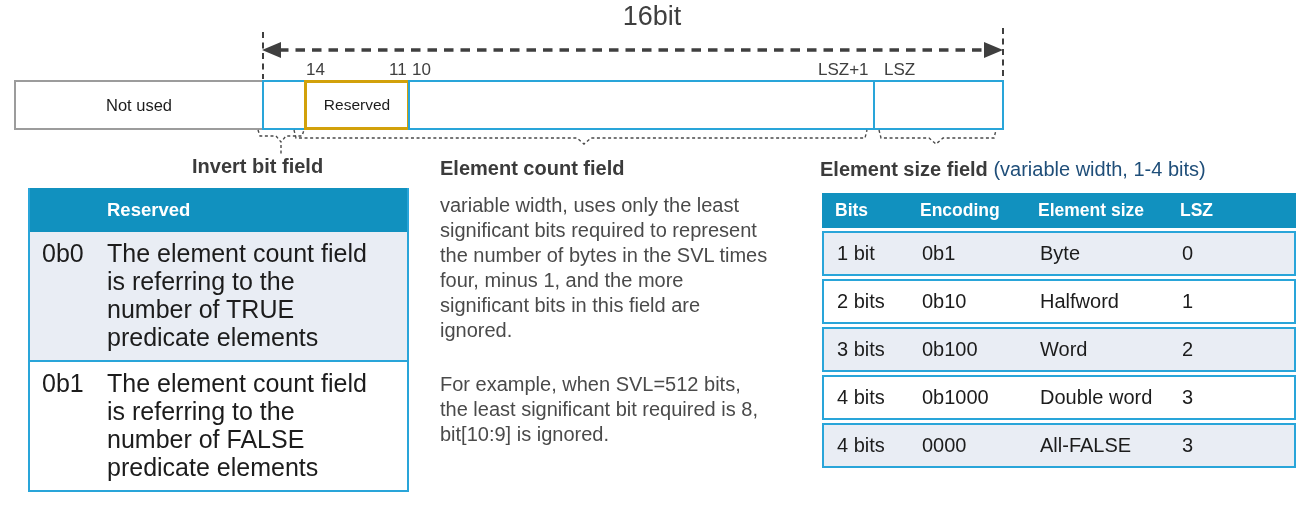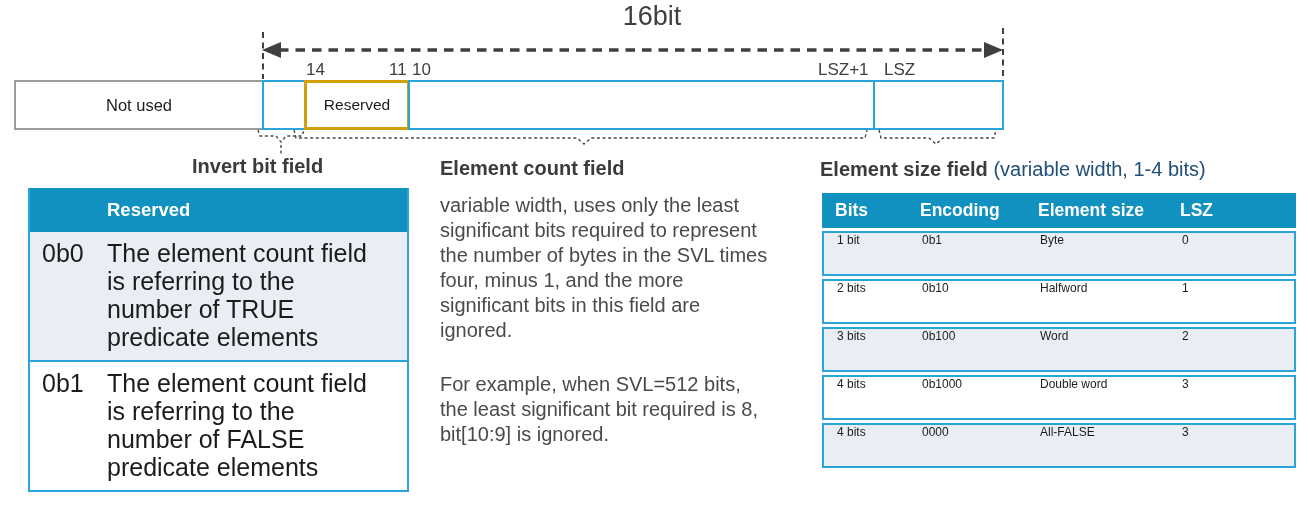--- a/index.html
+++ b/index.html
@@ -44,22 +44,22 @@
   .inv-code{width:77px;padding-left:12px;box-sizing:border-box;flex-shrink:0;}
   .inv-meaning{flex:1;max-width:270px;}
   .inv-row{display:flex;font-size:25px;line-height:28px;padding:7px 0 9px 0;color:#1c1c1c;}
   .inv-row + .inv-row{border-top:2px solid #29A5D9;}
   .row-light{background:#E9EDF4;}
   .row-white{background:#ffffff;}
   
   .size-table{position:absolute;left:822px;top:193px;width:474px;}
   .size-header{display:flex;align-items:center;height:35px;background:#1191BF;
     color:#ffffff;font-weight:bold;font-size:17.5px;}
-  .size-row{display:flex;height:45px;box-sizing:border-box;
-    border:2px solid #29A5D9;margin-top:3px;font-size:12px;color:#1c1c1c;}
+  .size-row{display:flex;align-items:center;height:45px;box-sizing:border-box;
+    border:2px solid #29A5D9;margin-top:3px;font-size:20px;color:#1c1c1c;}
   .scell{box-sizing:border-box;padding-left:13px;flex-shrink:0;}
   .c-bits{width:85px;} .c-enc{width:118px;} .c-size{width:142px;} .c-lsz{flex:1;}
 </style>
 </head>
 <body>
 
 <div class="stage">
 
   <div class="dim-label">16bit</div>
 

